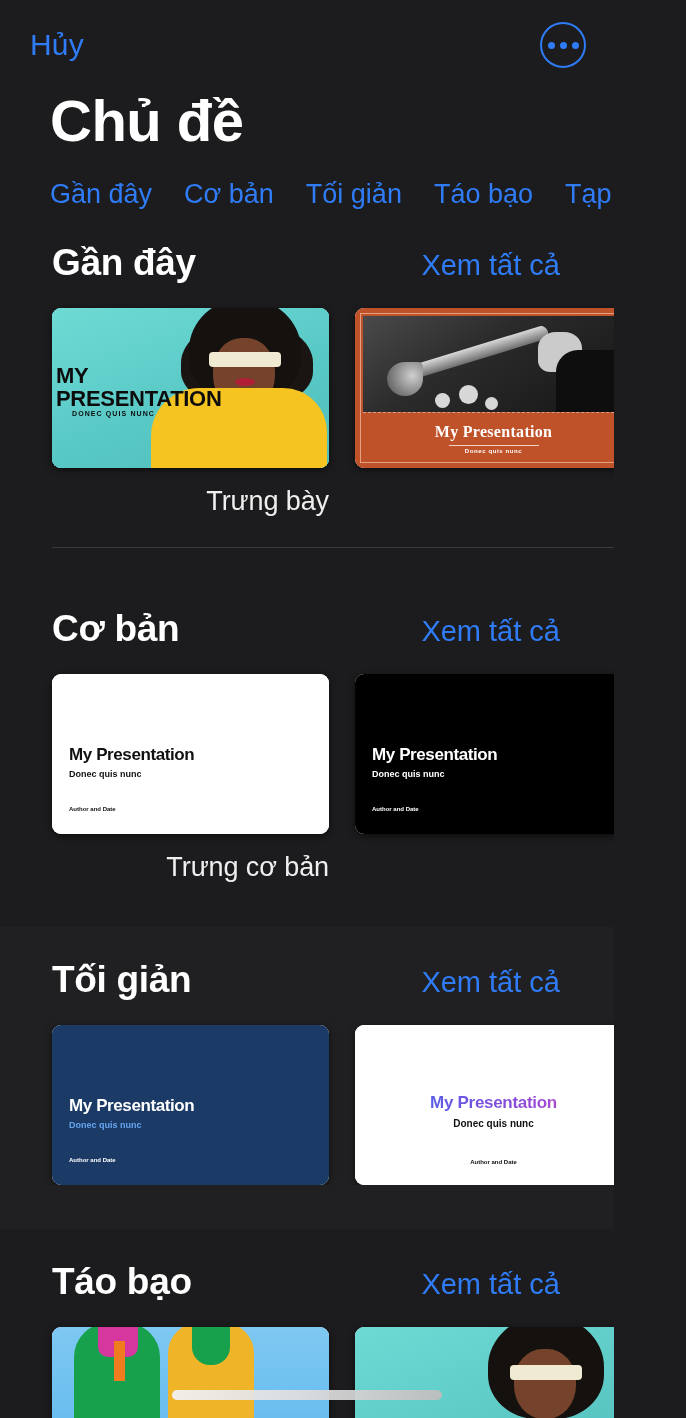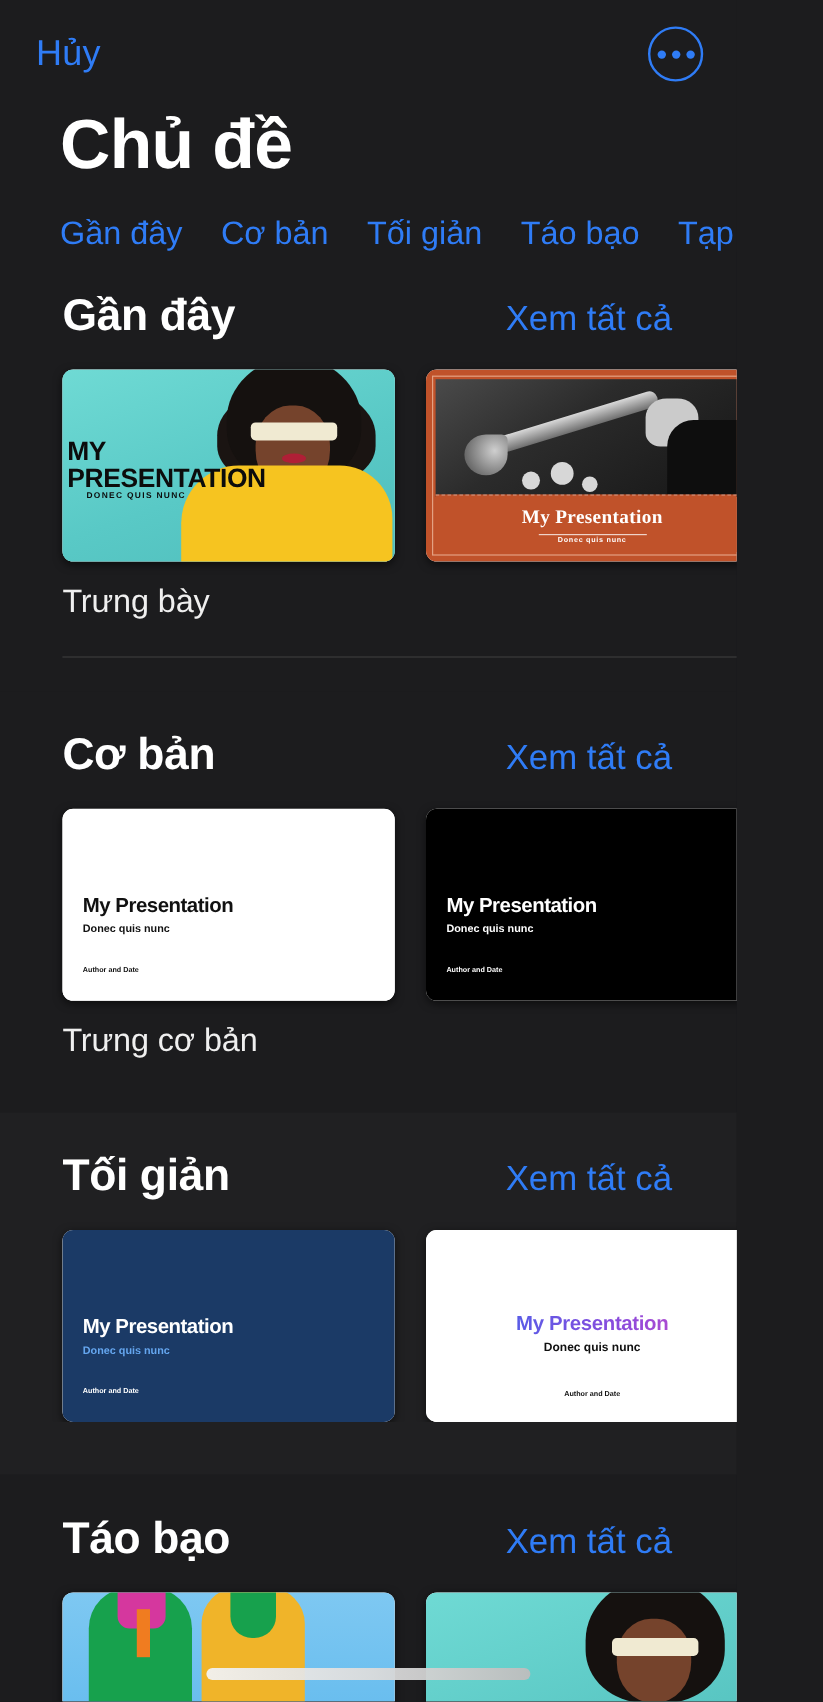--- a/index.html
+++ b/index.html
@@ -57,21 +57,21 @@
     display:flex; gap:26px; padding:24px 0 0 52px;
     overflow:hidden; white-space:nowrap;
   }
   .cell { flex:0 0 auto; width:277px; }
   .thumb {
     width:277px; height:160px; border-radius:9px; overflow:hidden;
     position:relative; box-shadow:0 2px 7px rgba(0,0,0,.55);
     background:#fff;
   }
   .caption {
-    margin-top:18px; text-align:left;
+    margin-top:18px; text-align:right;
     font-size:27px; color:#efefef; letter-spacing:-0.1px;
   }
   .divider {
     height:1px; background:#3a3a3c; margin:30px 0 0 52px;
   }
   .sec-pad { height:28px; }
 
   
   .slide { position:absolute; inset:0; }
   .s-title { font-weight:bold; }

